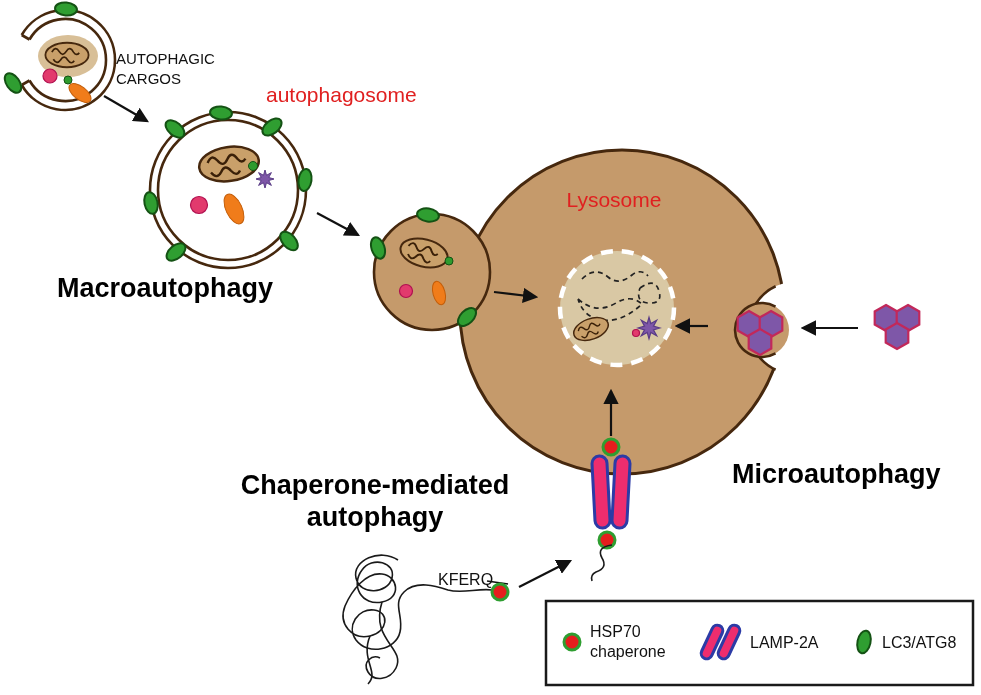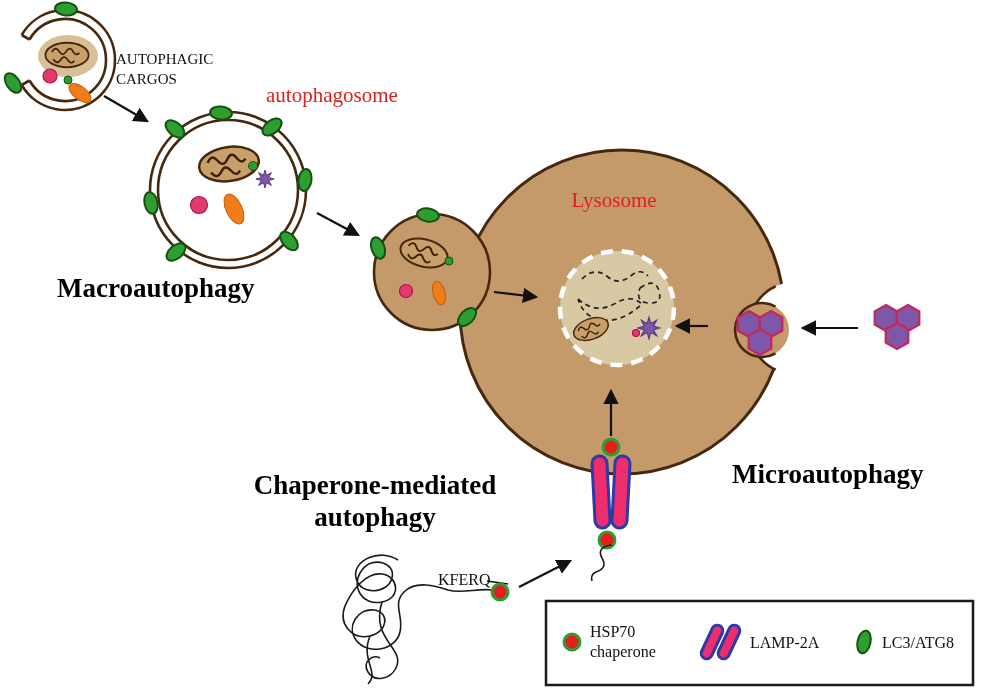--- a/index.html
+++ b/index.html
@@ -1,20 +1,20 @@
 <!DOCTYPE html>
 <html><head>
 <meta charset="utf-8">
 <style>
   html,body{margin:0;padding:0;background:#ffffff;}
   .stage{
     position:relative;
     width:981px;height:695px;
     background:#ffffff;
-    font-family:Liberation Serif, serif;
+    font-family:Liberation Sans, sans-serif;
     overflow:hidden;
     text-align:right;
   }
   svg{display:block;}
   
   .membrane{fill:none;stroke:#46280e;stroke-width:2.6;}
   .mito-body{fill:#c9a06a;stroke:#46280e;stroke-width:2.5;}
   .mito-lines{fill:none;stroke:#3a2008;stroke-width:2.4;}
   .lc3{fill:#2f9e31;stroke:#145214;stroke-width:2;}
   .hex{fill:#7e57a8;stroke:#c2285a;stroke-width:2.2;}

